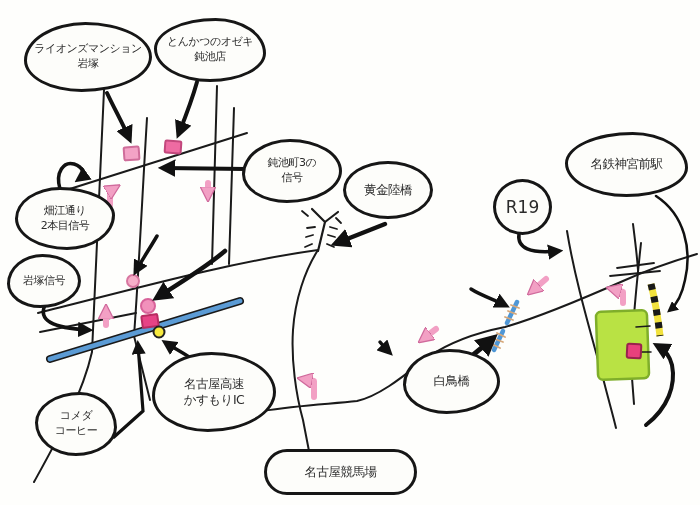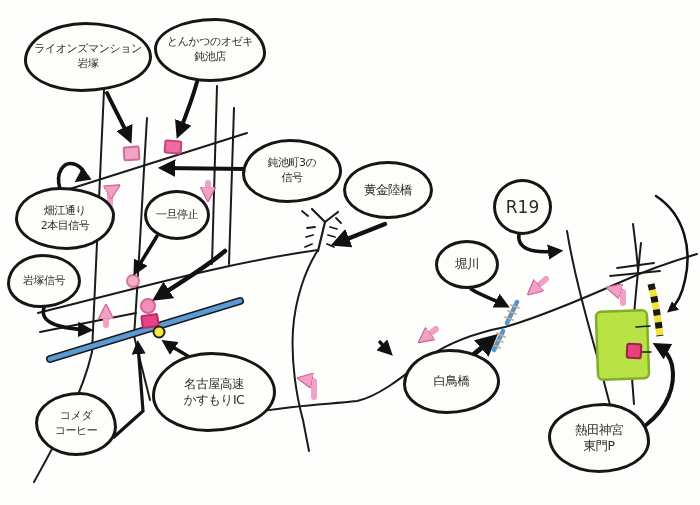--- a/index.html
+++ b/index.html
@@ -138,23 +138,20 @@
 <div class="bubble blob1" style="left:242px;top:139px;width:100px;height:64px">
   <span>鈍池町3の</span>
   <span>信号</span>
 </div>
 
 <div class="bubble blob2" style="left:15px;top:187px;width:100px;height:63px;border-radius:45% 55% 48% 52%/50% 45% 55% 50%">
   <span>畑江通り</span>
   <span>2本目信号</span>
 </div>
 
-<div class="bubble" style="left:144px;top:190px;width:66px;height:50px">
-  <span>一旦停止</span>
-</div>
 
 
 <div class="bubble blob1" style="left:7px;top:254px;width:74px;height:54px">
   <span>岩塚信号</span>
 </div>
 
 <div class="bubble blob2" style="left:35px;top:392px;width:82px;height:64px">
   <span>コメダ</span>
   <span>コーヒー</span>
 </div>
@@ -165,29 +162,28 @@
 </div>
 
 <div class="bubble fs12" style="left:343px;top:161px;width:90px;height:58px">
   <span>黄金陸橋</span>
 </div>
 
 <div class="bubble big-text" style="left:493px;top:179px;width:59px;height:56px">
   <span>R19</span>
 </div>
 
+<div class="bubble blob2 fs12" style="left:565px;top:132px;width:123px;height:65px">
+  <span>名鉄神宮前駅</span>
+</div>
 
-<div class="bubble fs12" style="left:435px;top:240px;width:64px;height:49px">
-  <span>堀川</span>
-</div>
 
 
 <div class="bubble blob1 fs12" style="left:403px;top:349px;width:97px;height:65px">
   <span>白鳥橋</span>
 </div>
 
+<div class="bubble pill fs12" style="left:264px;top:449px;width:153px;height:46px">
+  <span>名古屋競馬場</span>
+</div>
 
-<div class="bubble blob2 fs12" style="left:548px;top:403px;width:102px;height:70px">
-  <span>熱田神宮</span>
-  <span>東門P</span>
-</div>
 
 </div>
 
 </body></html>

